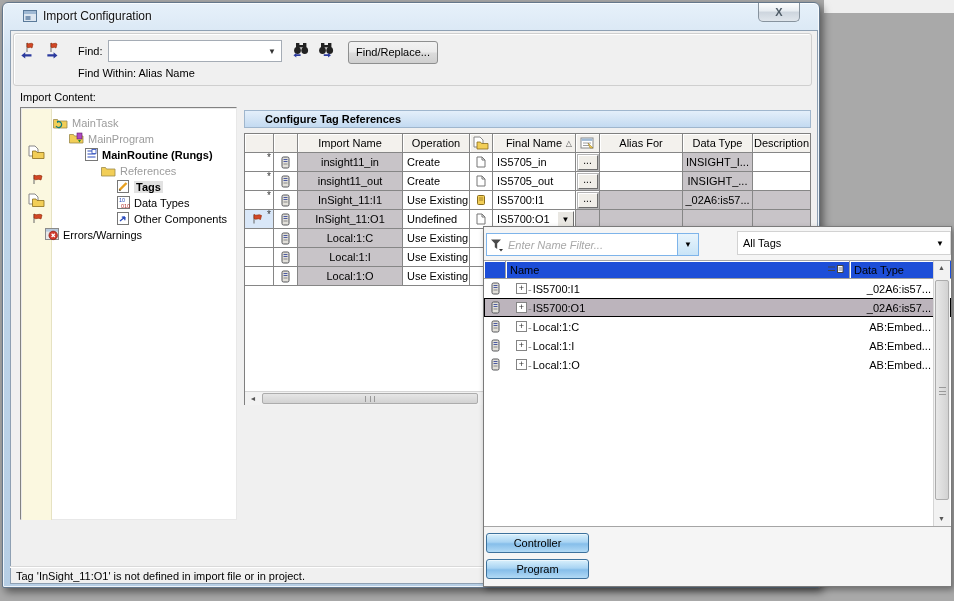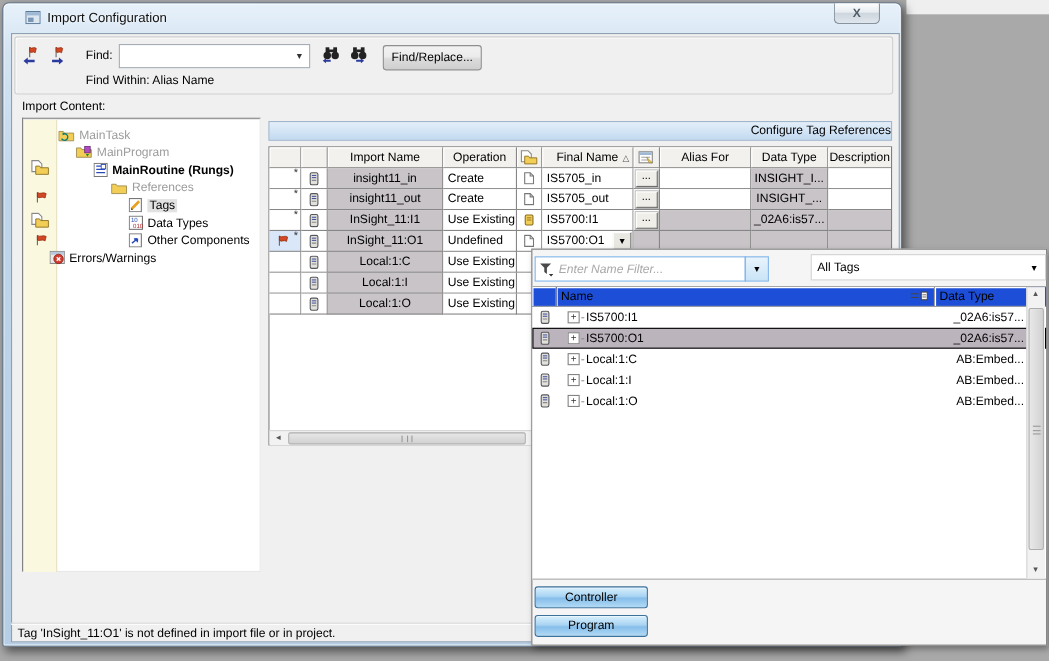--- a/index.html
+++ b/index.html
@@ -29,25 +29,25 @@
     background:linear-gradient(#F2F2F2,#EBEBEB 45%,#DBDBDB 55%,#CFCFCF);text-align:center;line-height:21px;}
 
   
   .tree-panel{left:20px;top:107px;width:217px;height:413px;background:#fff;
     border:1px solid #828282;border-right-color:#E8E8E8;border-bottom-color:#E8E8E8;box-shadow:inset 1px 1px 0 #5a5a5a22;}
   .gutter{left:1px;top:1px;width:30px;height:411px;background:#FBF8E0;border-right:1px solid #E6E2C2;}
   .tree-row{position:absolute;height:15px;display:flex;align-items:center;white-space:nowrap;}
   .tree-label{margin-left:4px;}
   .gray-label{color:#9C9C9C;}
   .bold-label{font-weight:bold;}
-  .sel-label{background:#E2E2E2;padding:0 2px;}
+  .sel-label{background:#E2E2E2;padding:0 2px;font-weight:bold;}
 
   
   .grid-title{left:244px;top:110px;width:567px;height:18px;border:1px solid #9FB6CD;
-    background:linear-gradient(180deg,#E4EFFA,#C3DAF1);font-weight:normal;padding:2px 0 0 5px;text-align:right;}
+    background:linear-gradient(180deg,#E4EFFA,#C3DAF1);font-weight:bold;padding:2px 0 0 20px;}
   .grid{left:244px;top:133px;width:567px;height:272px;background:#fff;border:1px solid #7F7F7F;}
   .grow{display:flex;height:19px;}
   .gcell{border-right:1px solid #868686;border-bottom:1px solid #868686;height:19px;
     display:flex;align-items:center;justify-content:center;overflow:hidden;white-space:nowrap;position:relative;}
   .ghead{background:#F3F1ED;box-shadow:inset 1px 1px 0 #fff;}
   .c0{width:29px;}.c1{width:24px;}.c2{width:105px;}.c3{width:67px;}.c4{width:23px;}
   .c5{width:83px;}.c6{width:24px;}.c7{width:83px;}.c8{width:70px;}.c9{width:57px;border-right:none;}
   .cell-gray{background:#C8C4C8;}
   .cell-white{background:#fff;}
   .left-al{justify-content:flex-start;padding-left:4px;}

